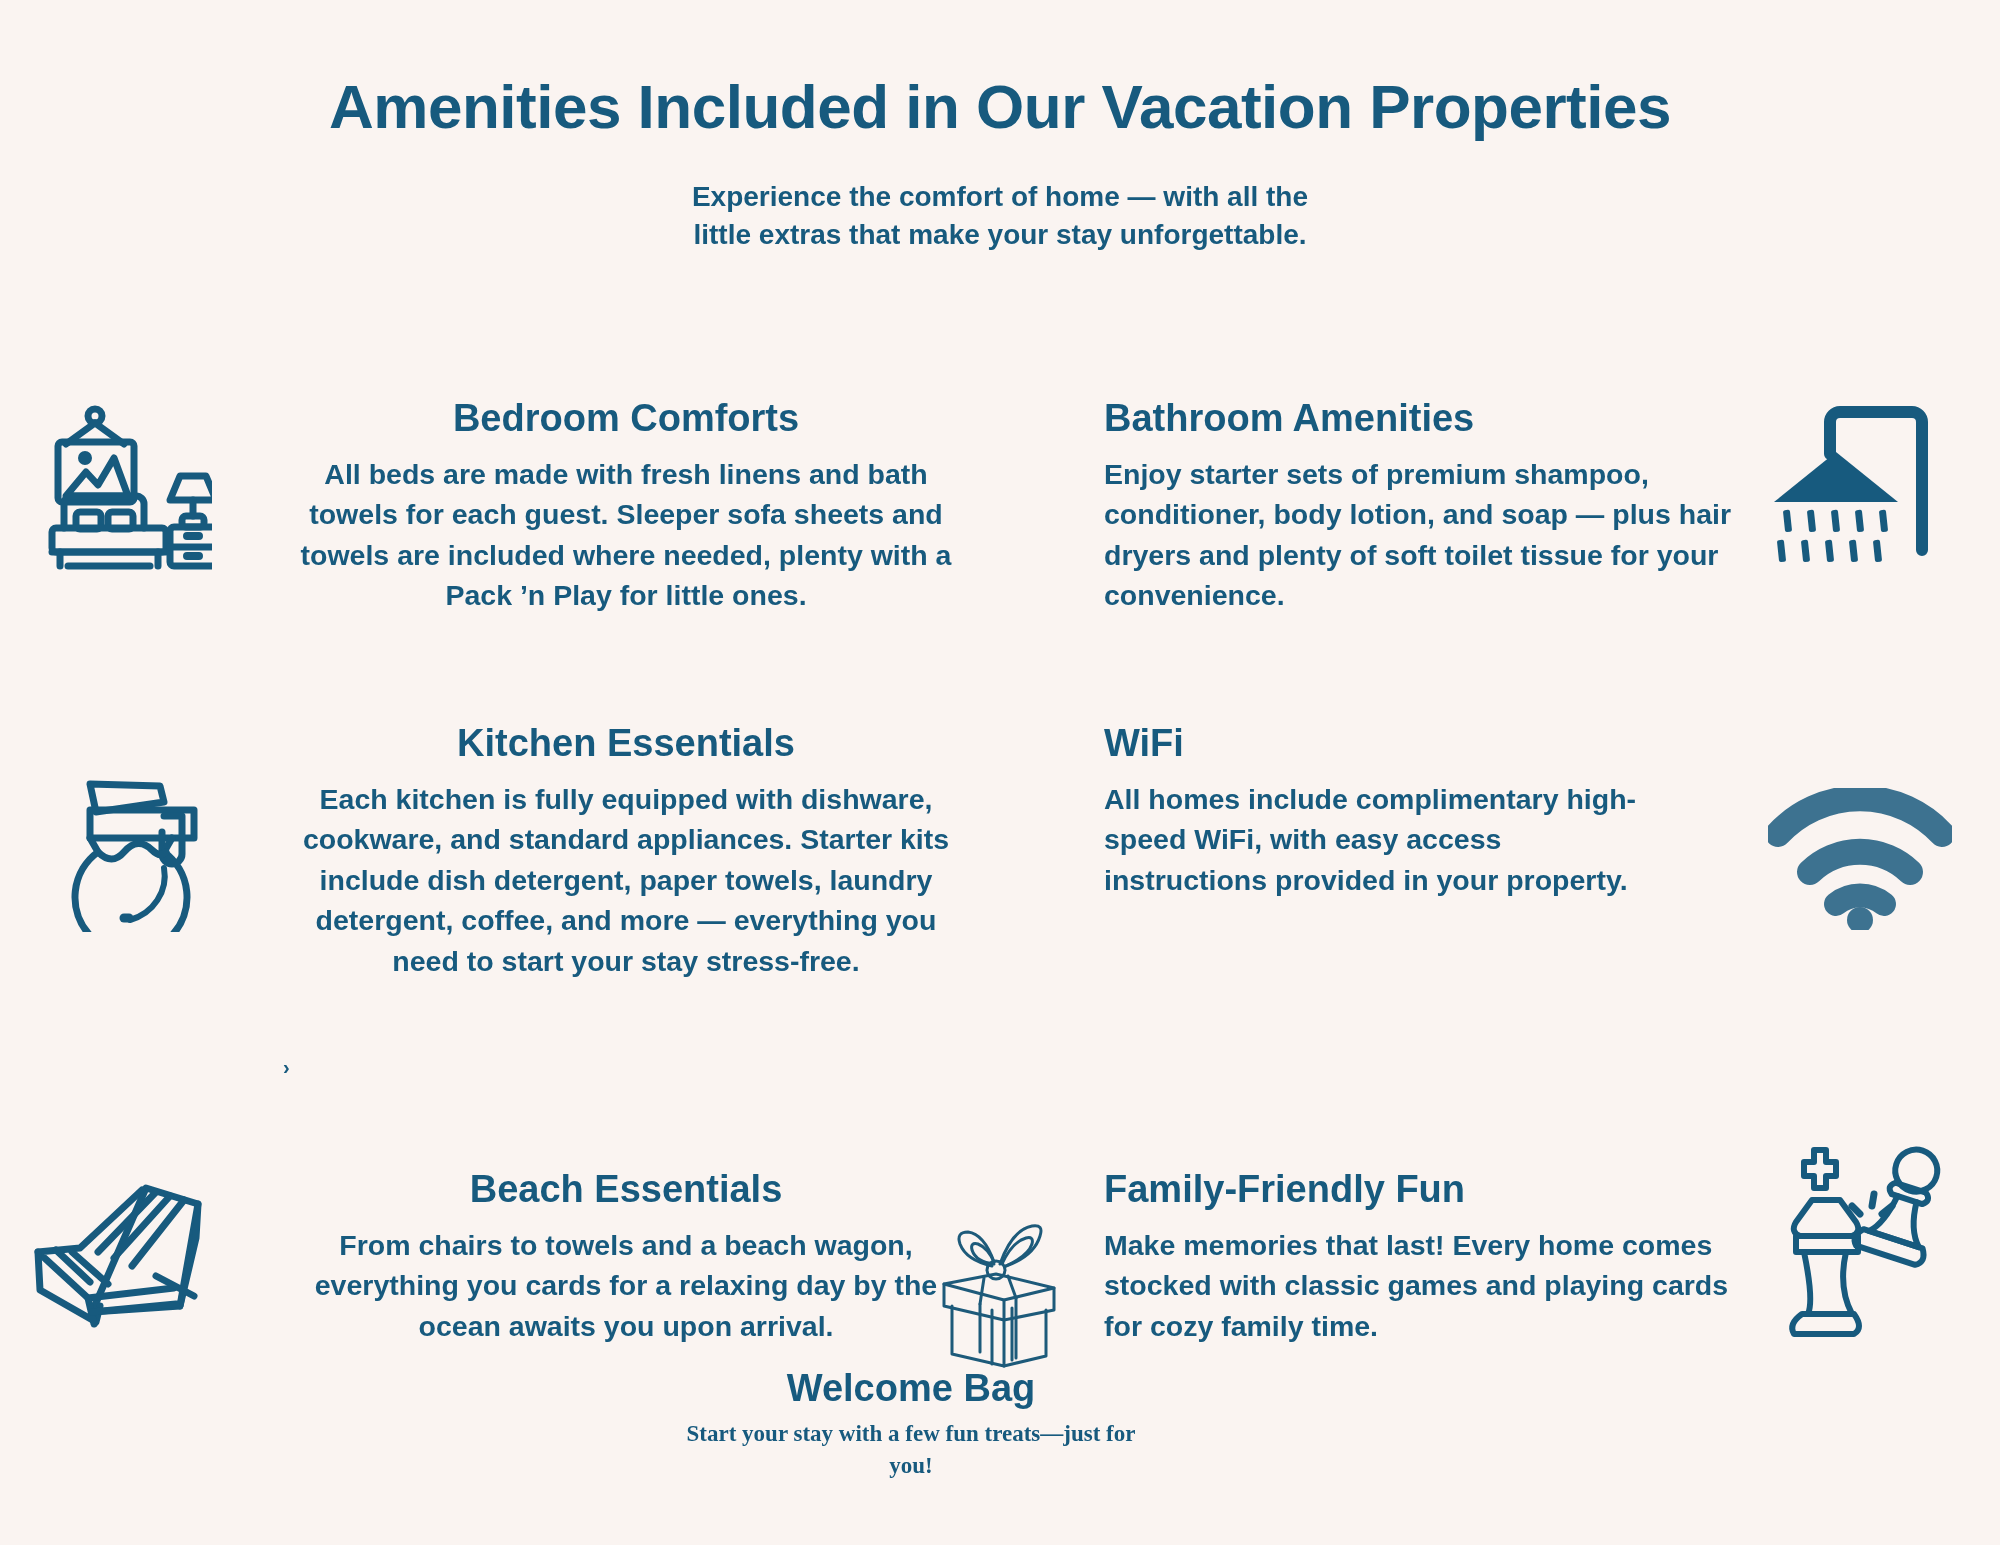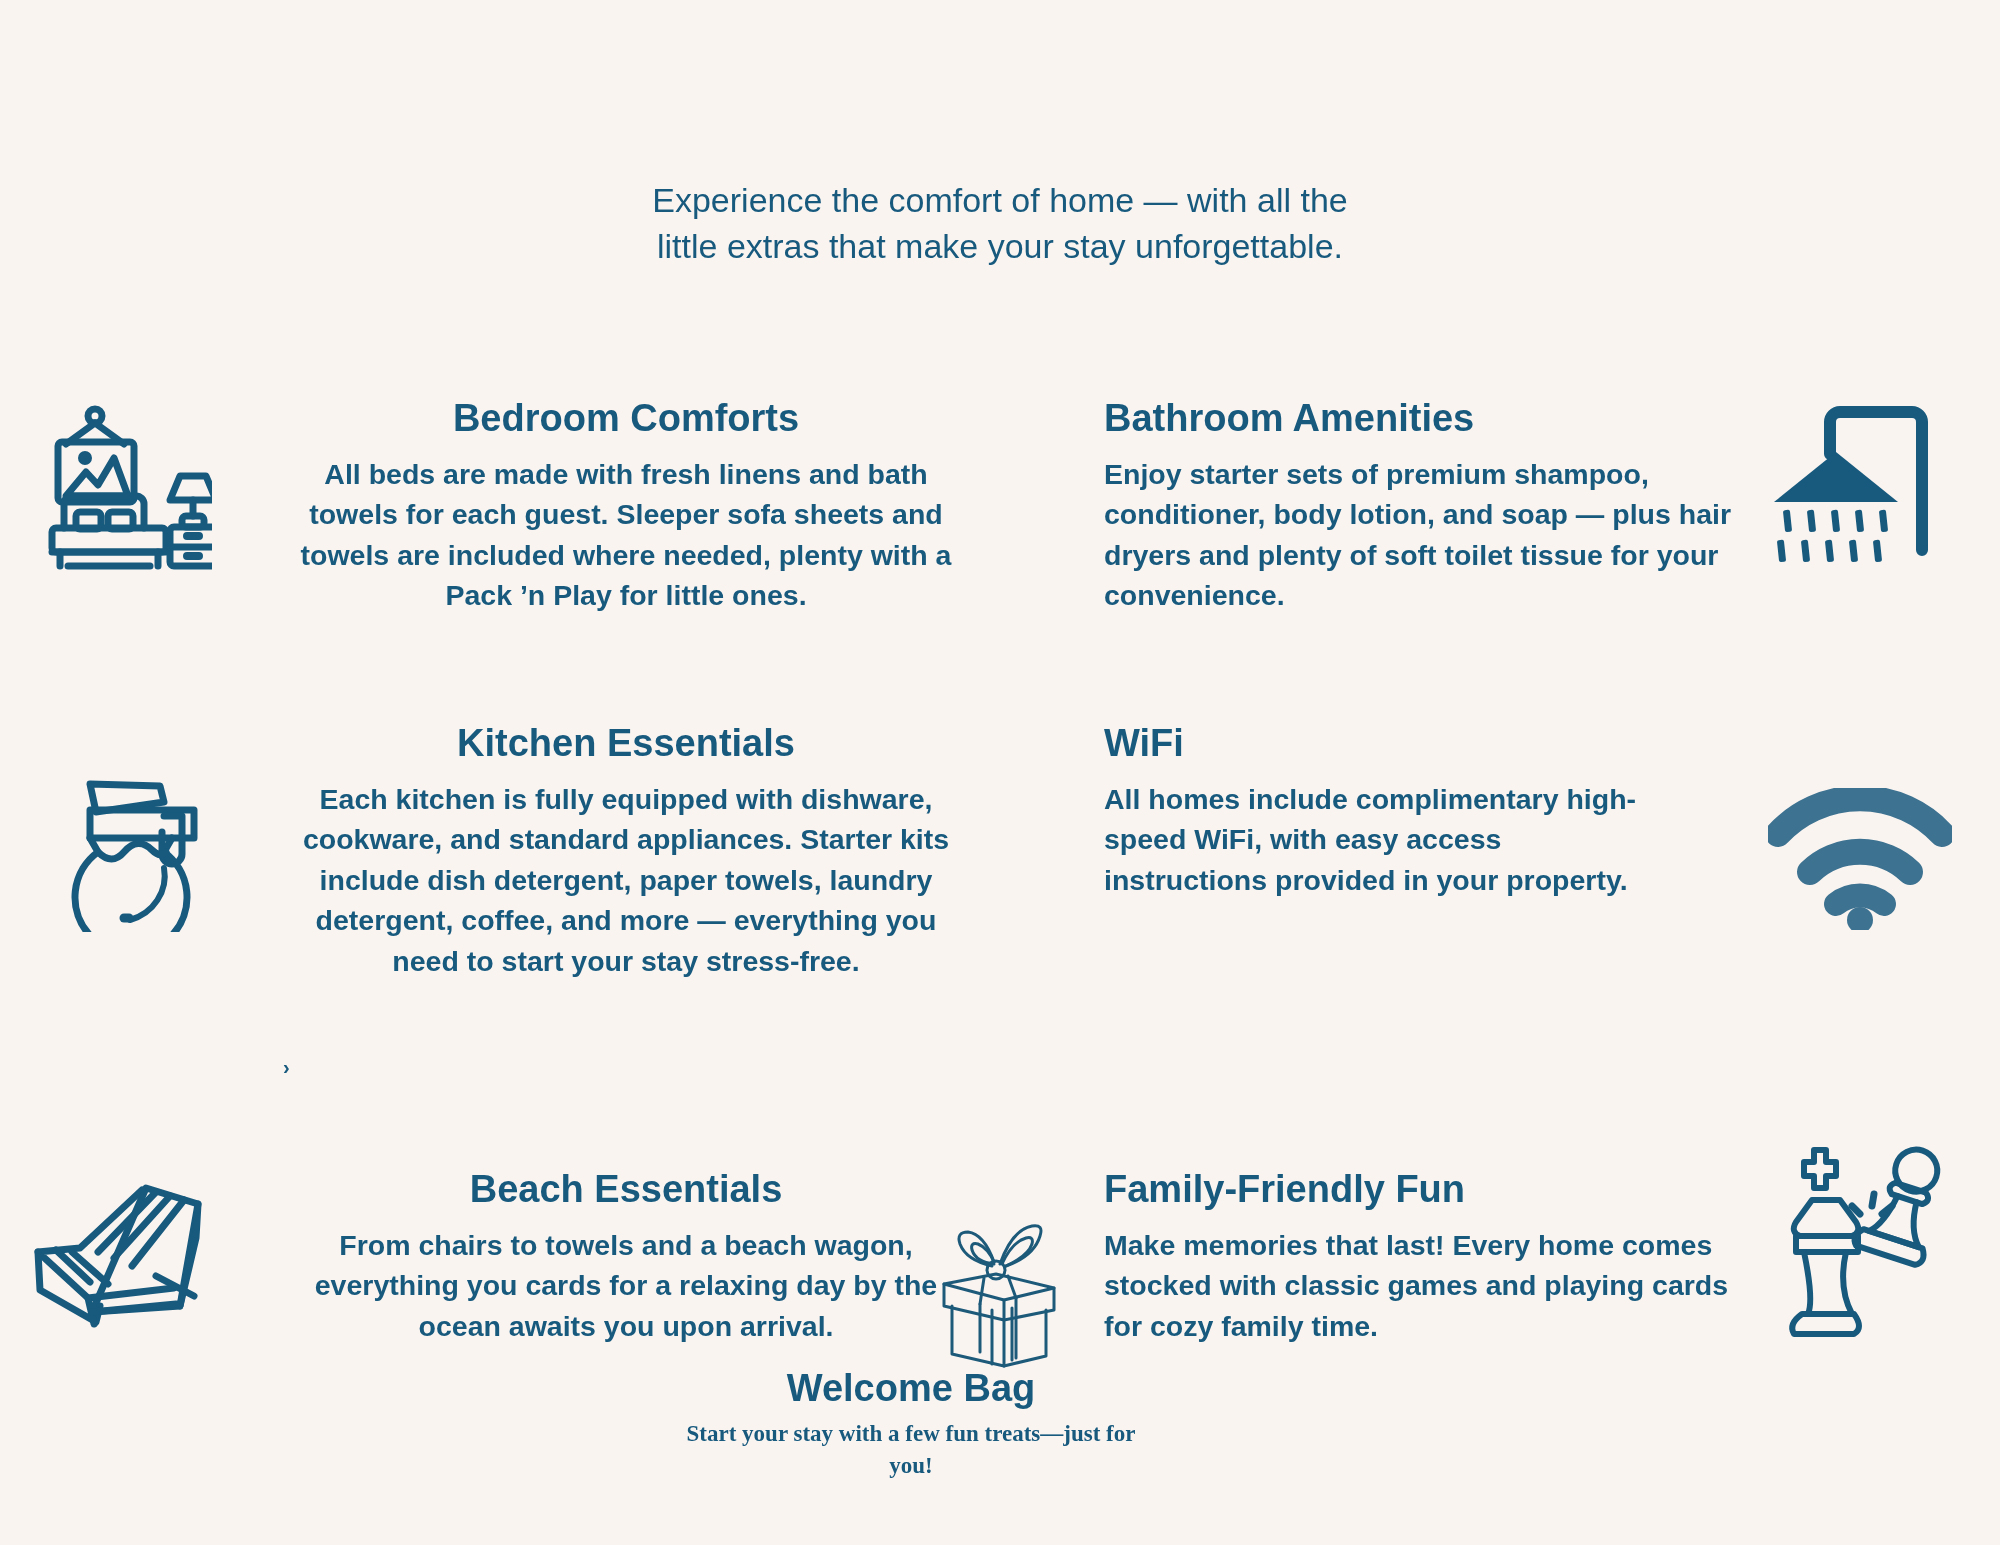--- a/index.html
+++ b/index.html
@@ -33,22 +33,22 @@
     letter-spacing: -0.5px;
     color: #175a7e;
     line-height: 1.12;
   }
   .subtitle {
     position: absolute;
     top: 178px;
     left: 0;
     width: 2000px;
     text-align: center;
-    font-size: 34px;
-    font-weight: normal;
+    font-size: 28px;
+    font-weight: bold;
     color: #175a7e;
     line-height: 1.35;
   }
 
   
   .block { position: absolute; }
   .block-title {
     font-size: 38px;
     font-weight: bold;
     color: #175a7e;
@@ -106,20 +106,21 @@
   .icon-wifi     { left: 1768px; top: 788px; }
   .icon-chair    { left: 28px;   top: 1178px; }
   .icon-chess    { left: 1762px; top: 1138px; }
   .icon-gift     { left: 920px;  top: 1218px; }
 </style>
 </head>
 <body>
 
 <div class="page">
 
+  <h1 class="main-title">Amenities Included in Our Vacation Properties</h1>
 
   <div class="subtitle">
     <div>Experience the comfort of home — with all the</div>
     <div>little extras that make your stay unforgettable.</div>
   </div>
 
   <div class="icon icon-bedroom">
     <svg width="170" height="170" viewBox="0 0 170 170" fill="none" stroke="#175a7e" stroke-width="7" stroke-linecap="round" stroke-linejoin="round">
       <circle cx="53" cy="16" r="7"></circle>
       <path d="M53 23 L24 44 M53 23 L82 44"></path>

